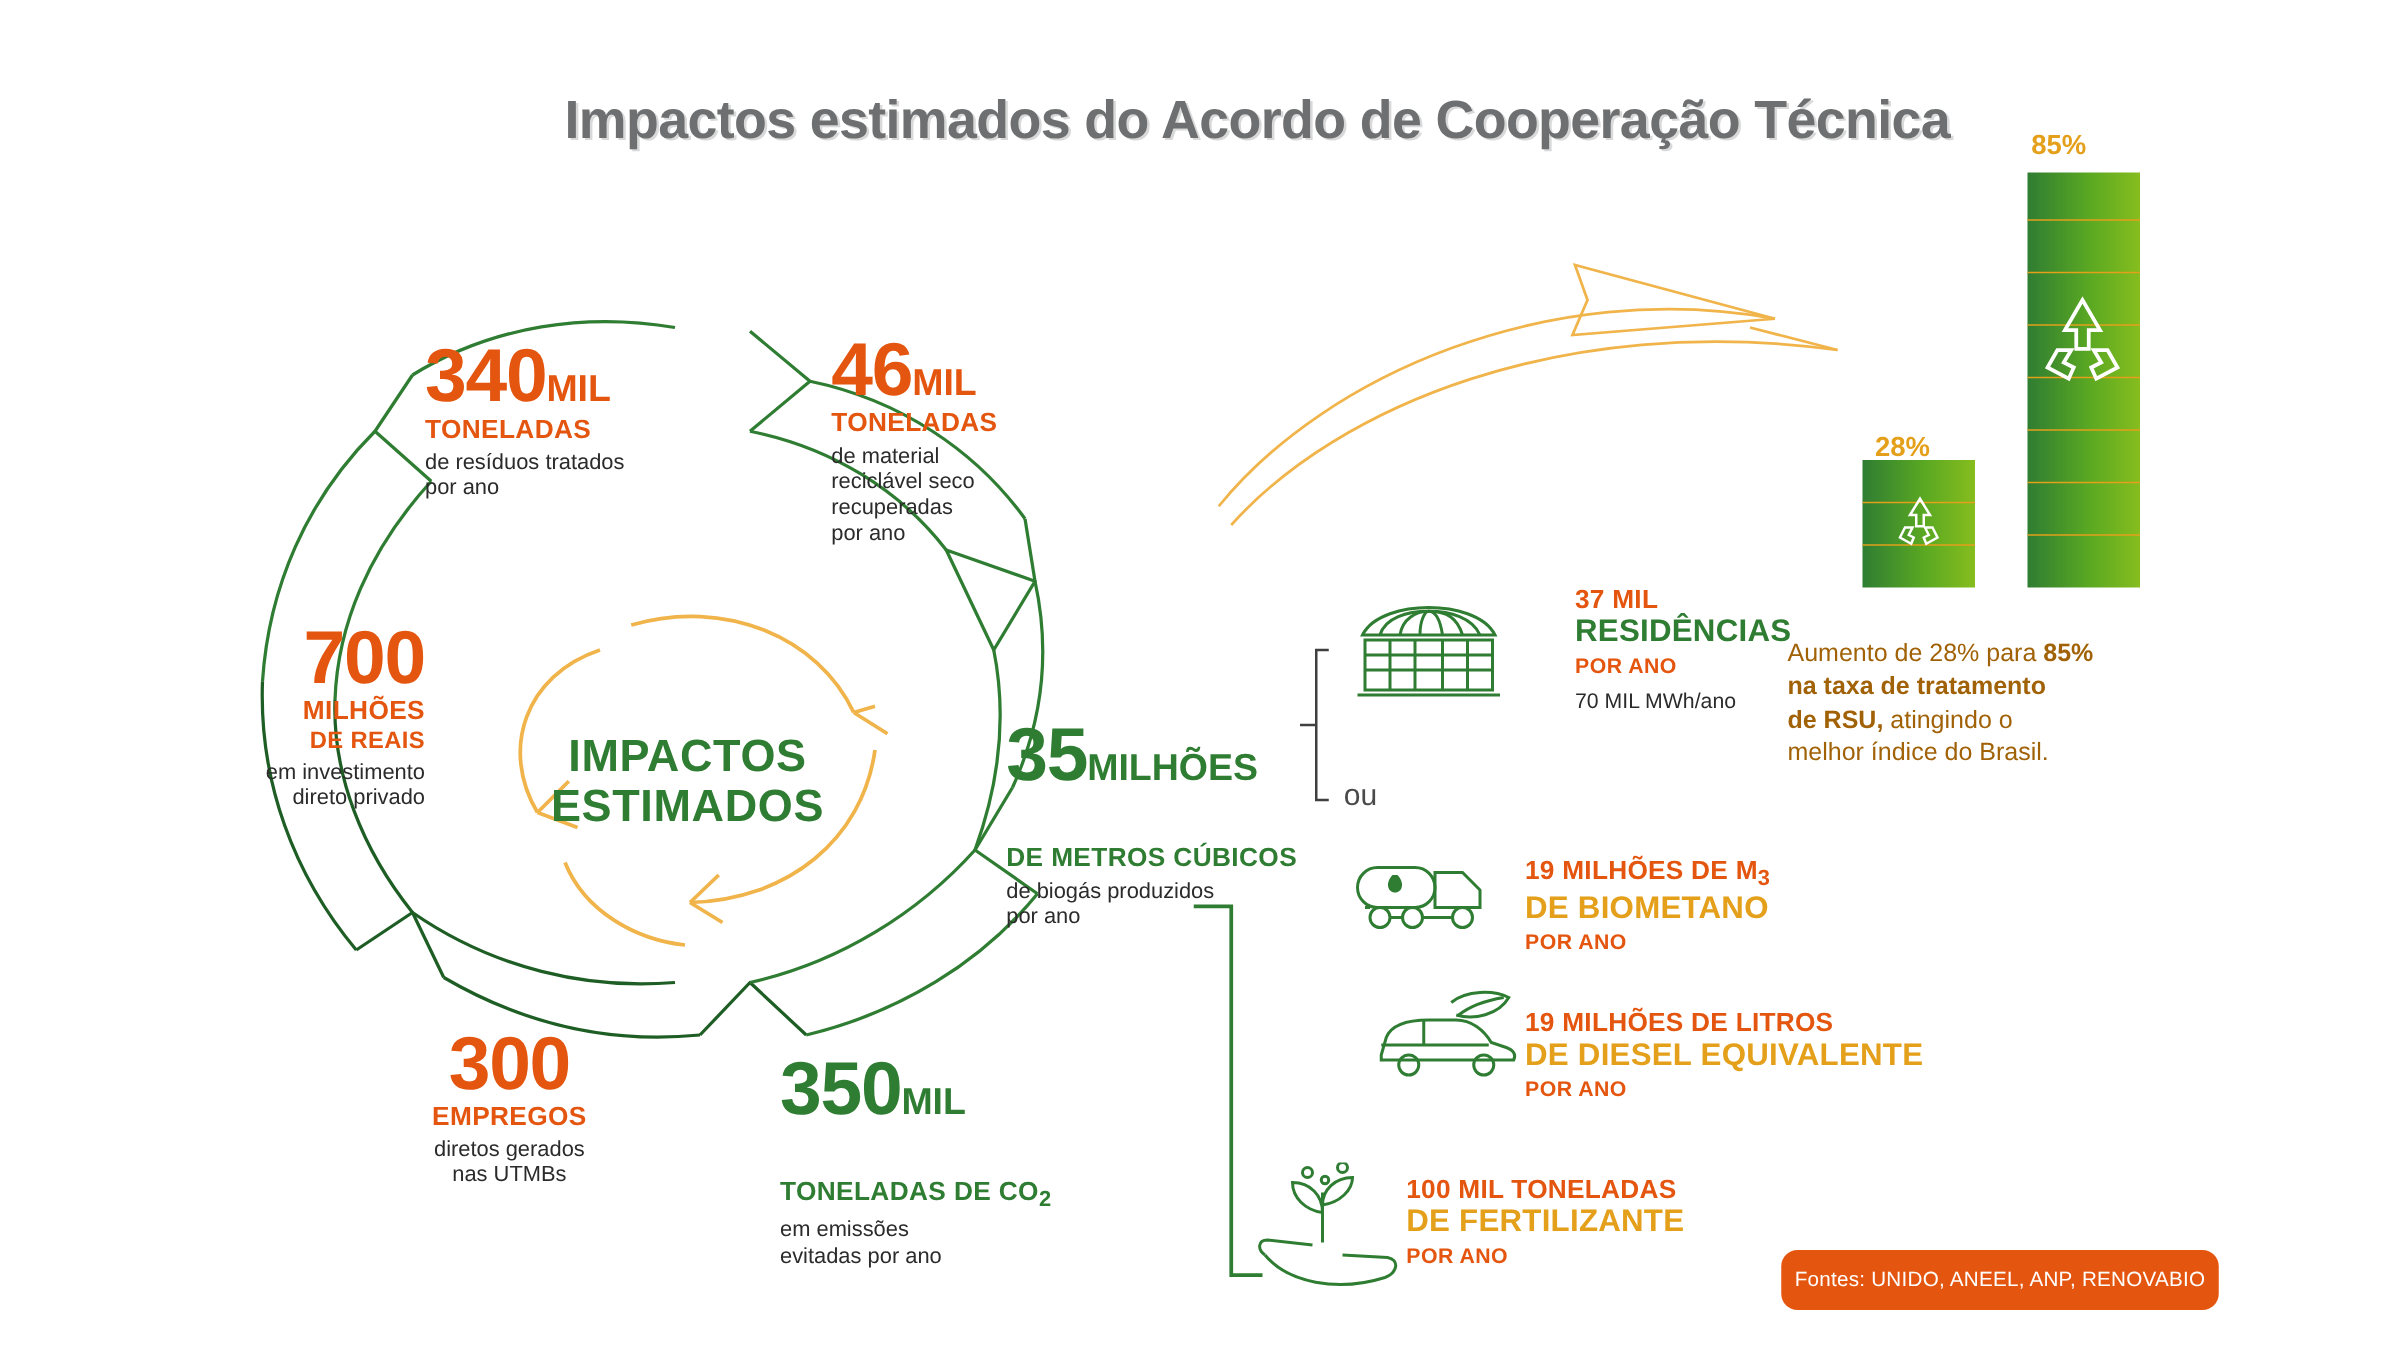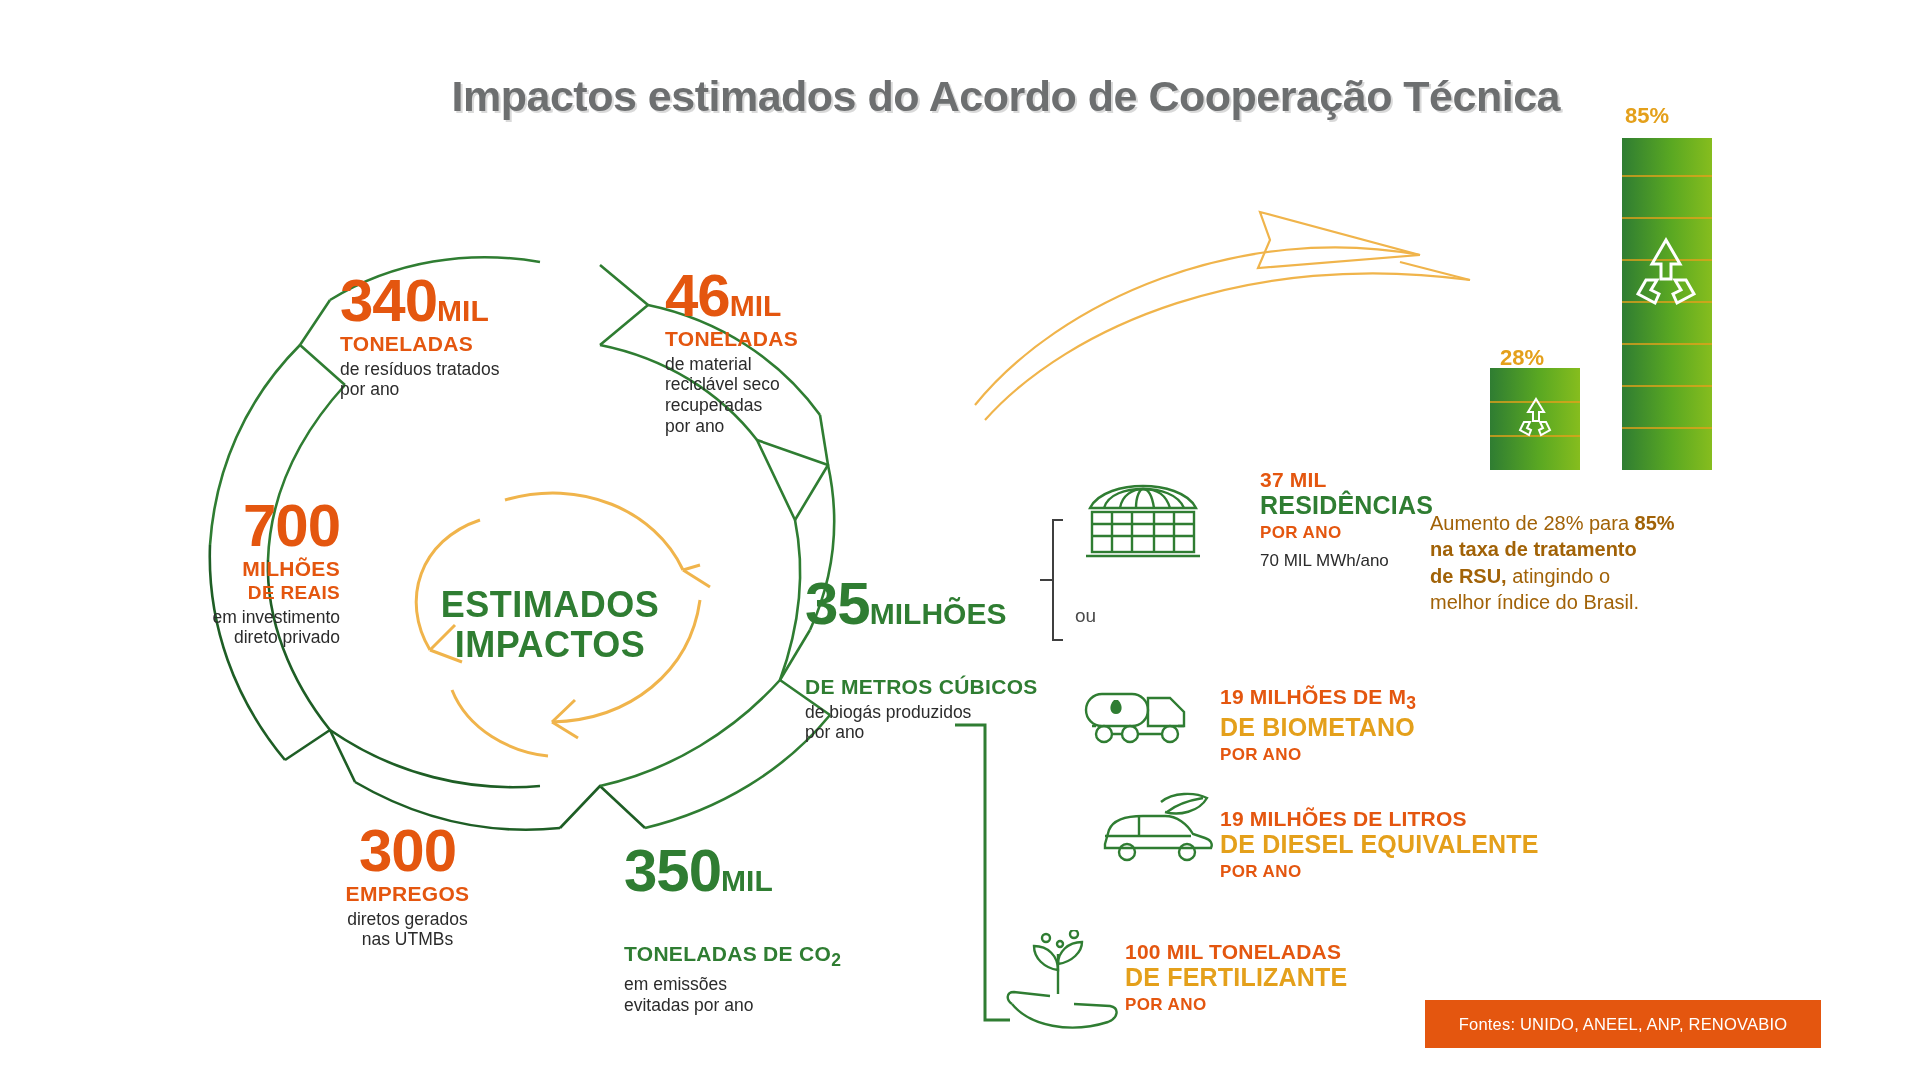--- a/index.html
+++ b/index.html
@@ -39,43 +39,43 @@
     color:#2b2b2b;font-size:17.5px;line-height:1.18;margin-top:3px;
   }
   .stat.center-text{text-align:center;}
   .stat.right-text{text-align:right;}
 
   
   .stat.green .big{color:#2f7d32;}
   .stat.green .sub{color:#2f7d32;margin-top:44px;}
 
   
-  .ou{position:absolute;left:1075px;top:605px;color:#4a4a4a;font-size:19px;}
+  .ou{position:absolute;left:1075px;top:623px;color:#4a4a4a;font-size:24px;}
 
   
   .ritem{position:absolute;}
   .ritem .l1{font-weight:bold;font-size:21px;color:#e4560f;letter-spacing:0.2px;}
   .ritem .l2{font-weight:bold;font-size:25px;color:#e4a01b;letter-spacing:0.2px;line-height:1.1;}
   .ritem .l2.green{color:#2f7d32;}
   .ritem .l3{font-weight:bold;font-size:17px;color:#e4560f;letter-spacing:0.4px;margin-top:3px;}
   .ritem .l4{font-size:17px;color:#2b2b2b;margin-top:8px;}
 
   
   .barlabel{position:absolute;font-weight:bold;font-size:22px;color:#e4a01b;}
   .bartext{
     position:absolute;left:1430px;top:510px;width:320px;text-align:left;
     color:#a16207;font-size:20px;line-height:1.32;
   }
   .bartext b{font-weight:bold;}
 
   
   .source{
-    position:absolute;left:1425px;top:1000px;width:396px;height:48px;
+    position:absolute;left:1425px;top:1000px;width:350px;height:48px;
     background:#e4560f;color:#fff;font-size:16.5px;
-    display:flex;align-items:center;justify-content:center;letter-spacing:0.2px;
+    display:flex;align-items:center;justify-content:center;letter-spacing:0.2px;border-radius:13px;
   }
   svg{display:block;}
 </style>
 </head>
 <body>
 
 <div class="canvas">
 
   <div class="title">Impactos estimados do Acordo de Cooperação Técnica</div>
 
@@ -160,22 +160,22 @@
   </div>
 
   <div class="stat right-text" style="left:75px;top:500px;width:265px;">
     <div class="big">700</div>
     <div class="sub">MILHÕES</div>
     <div class="sub" style="font-size:19px;margin-top:1px;">DE REAIS</div>
     <div class="desc">em investimento<br>direto privado</div>
   </div>
 
   <div class="center-label">
+    <div>IMPACTOS</div>
     <div>ESTIMADOS</div>
-    <div>IMPACTOS</div>
   </div>
 
   <div class="ou">ou</div>
 
   <svg style="position:absolute;left:1078px;top:478px;" width="130" height="92" viewBox="0 0 130 92">
     <g fill="none" stroke="#2f7d32" stroke-width="2.4">
       <path d="M12 30 C 20 14 45 8 65 8 C 85 8 110 14 118 30 Z"></path>
       <path d="M26 30 C 30 16 48 11 65 11"></path>
       <path d="M42 30 C 44 17 55 11 65 11"></path>
       <path d="M58 30 C 58 18 62 11 65 11"></path>

